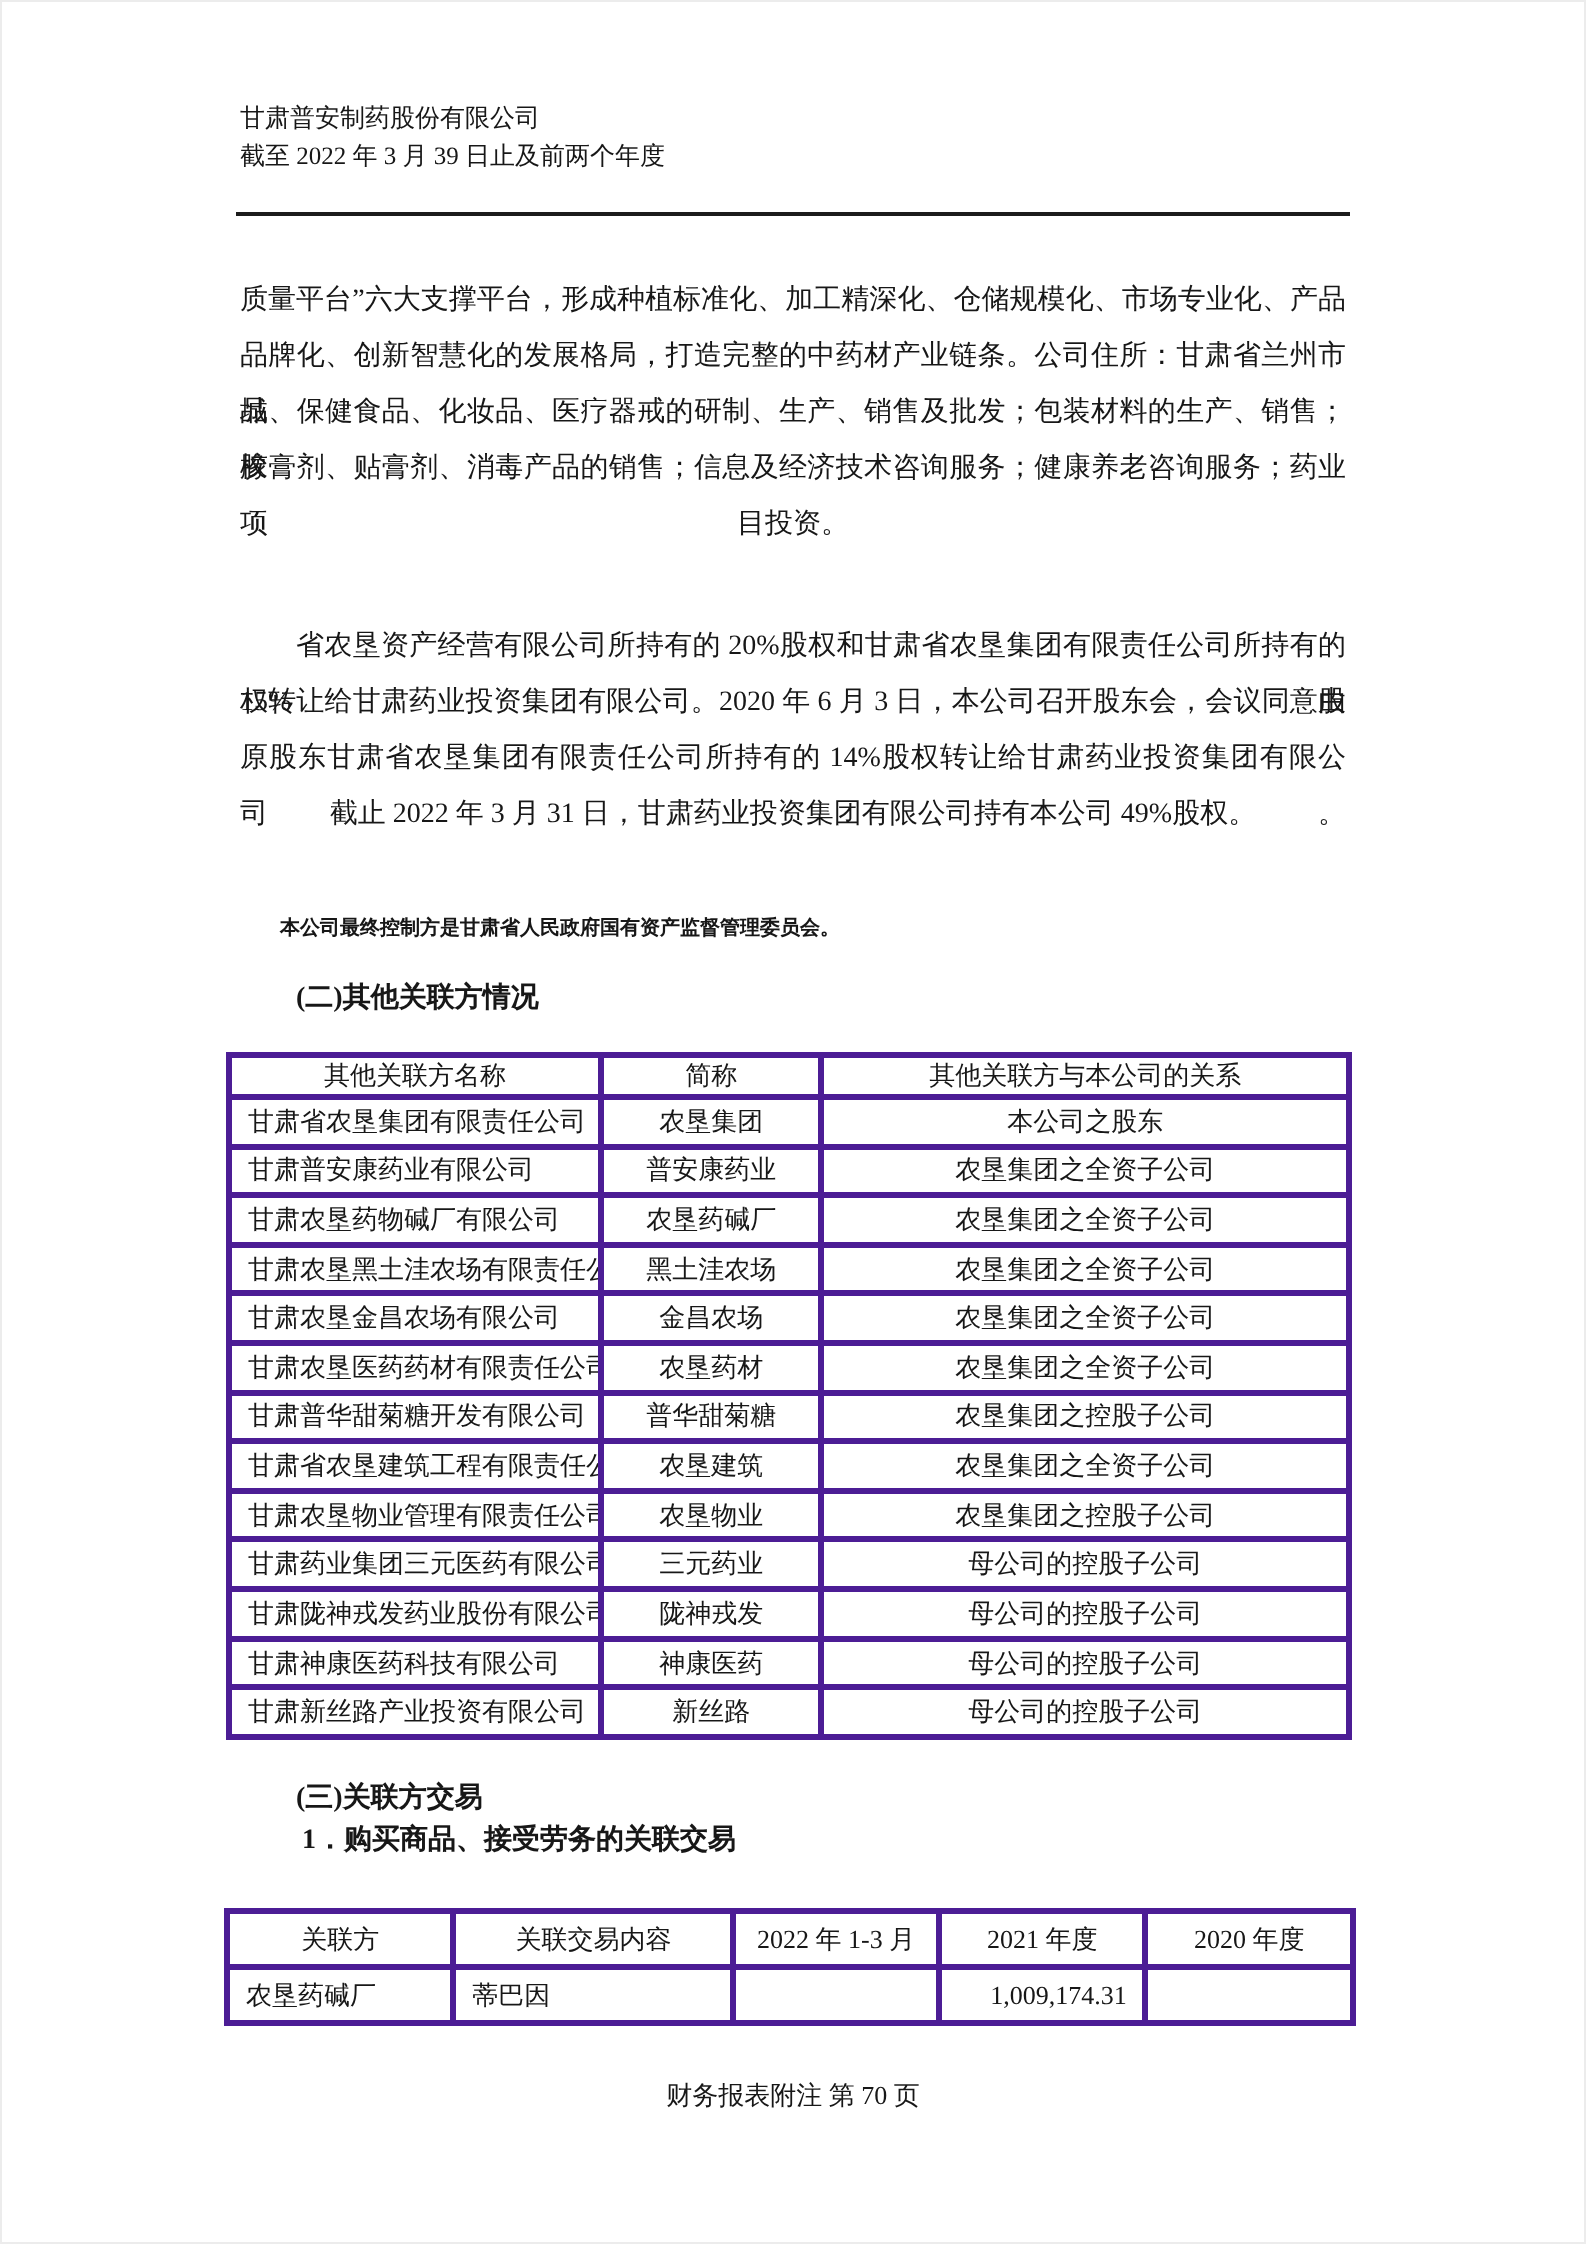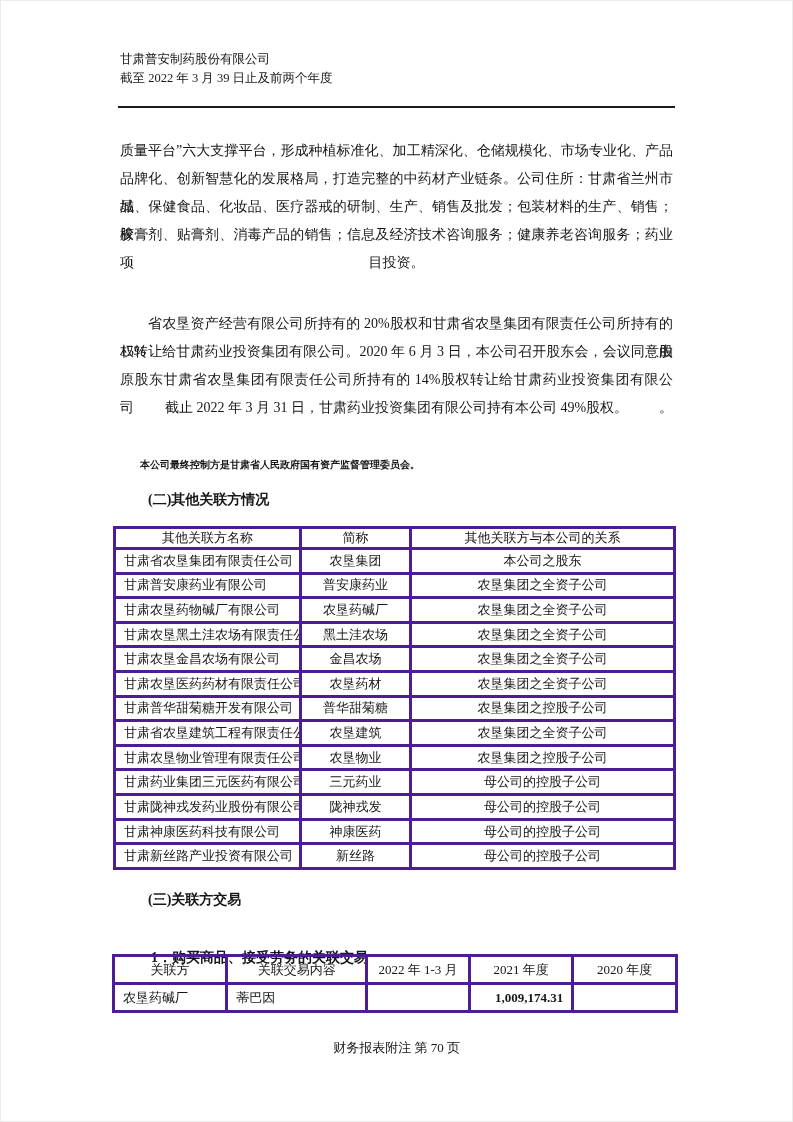--- a/index.html
+++ b/index.html
@@ -42,21 +42,21 @@
     left: 120px; top: 451px; width: 553px;
     font-size: 10px; line-height: 28px; font-weight: bold;
     text-indent: 2em;
   }
   .heading {
     position: absolute;
     font-size: 14px; line-height: 28px; font-weight: bold; font-family: Liberation Serif, serif;
   }
   .h2-2 { left: 148px; top: 486px; }
   .h2-3 { left: 148px; top: 886px; }
-  .h3-1 { left: 151px; top: 944px; }
+  .h3-1 { left: 151px; top: 907px; }
   
   .doc-table {
     position: absolute;
     border-collapse: collapse;
     table-layout: fixed;
     font-size: 13px;
     border-top: 2.5px solid #111;
     border-bottom: 2.5px solid #111;
   }
   .doc-table th, .doc-table td {
@@ -67,21 +67,21 @@
     vertical-align: middle;
     overflow: hidden;
     white-space: nowrap;
   }
   .t1 { left: 113px; top: 526px; width: 563px; height: 344px; }
   .t1 tbody td:first-child { text-align: left; padding-left: 8px; }
   .t2 { left: 112px; top: 954px; width: 566px; }
   .t2 tr { height: 28px; }
   .t2 tbody td:nth-child(1),
   .t2 tbody td:nth-child(2) { text-align: left; padding-left: 8px; }
-  .t2 tbody td:nth-child(4) { text-align: right; padding-right: 8px; font-weight: bold; }
+  .t2 tbody td:nth-child(4) { text-align: right; padding-right: 8px; }
   
   .footer {
     position: absolute;
     left: 0; top: 1034px; width: 793px;
     text-align: center;
     font-size: 13px; line-height: 28px;
   }
 </style>
 </head>
 <body>

